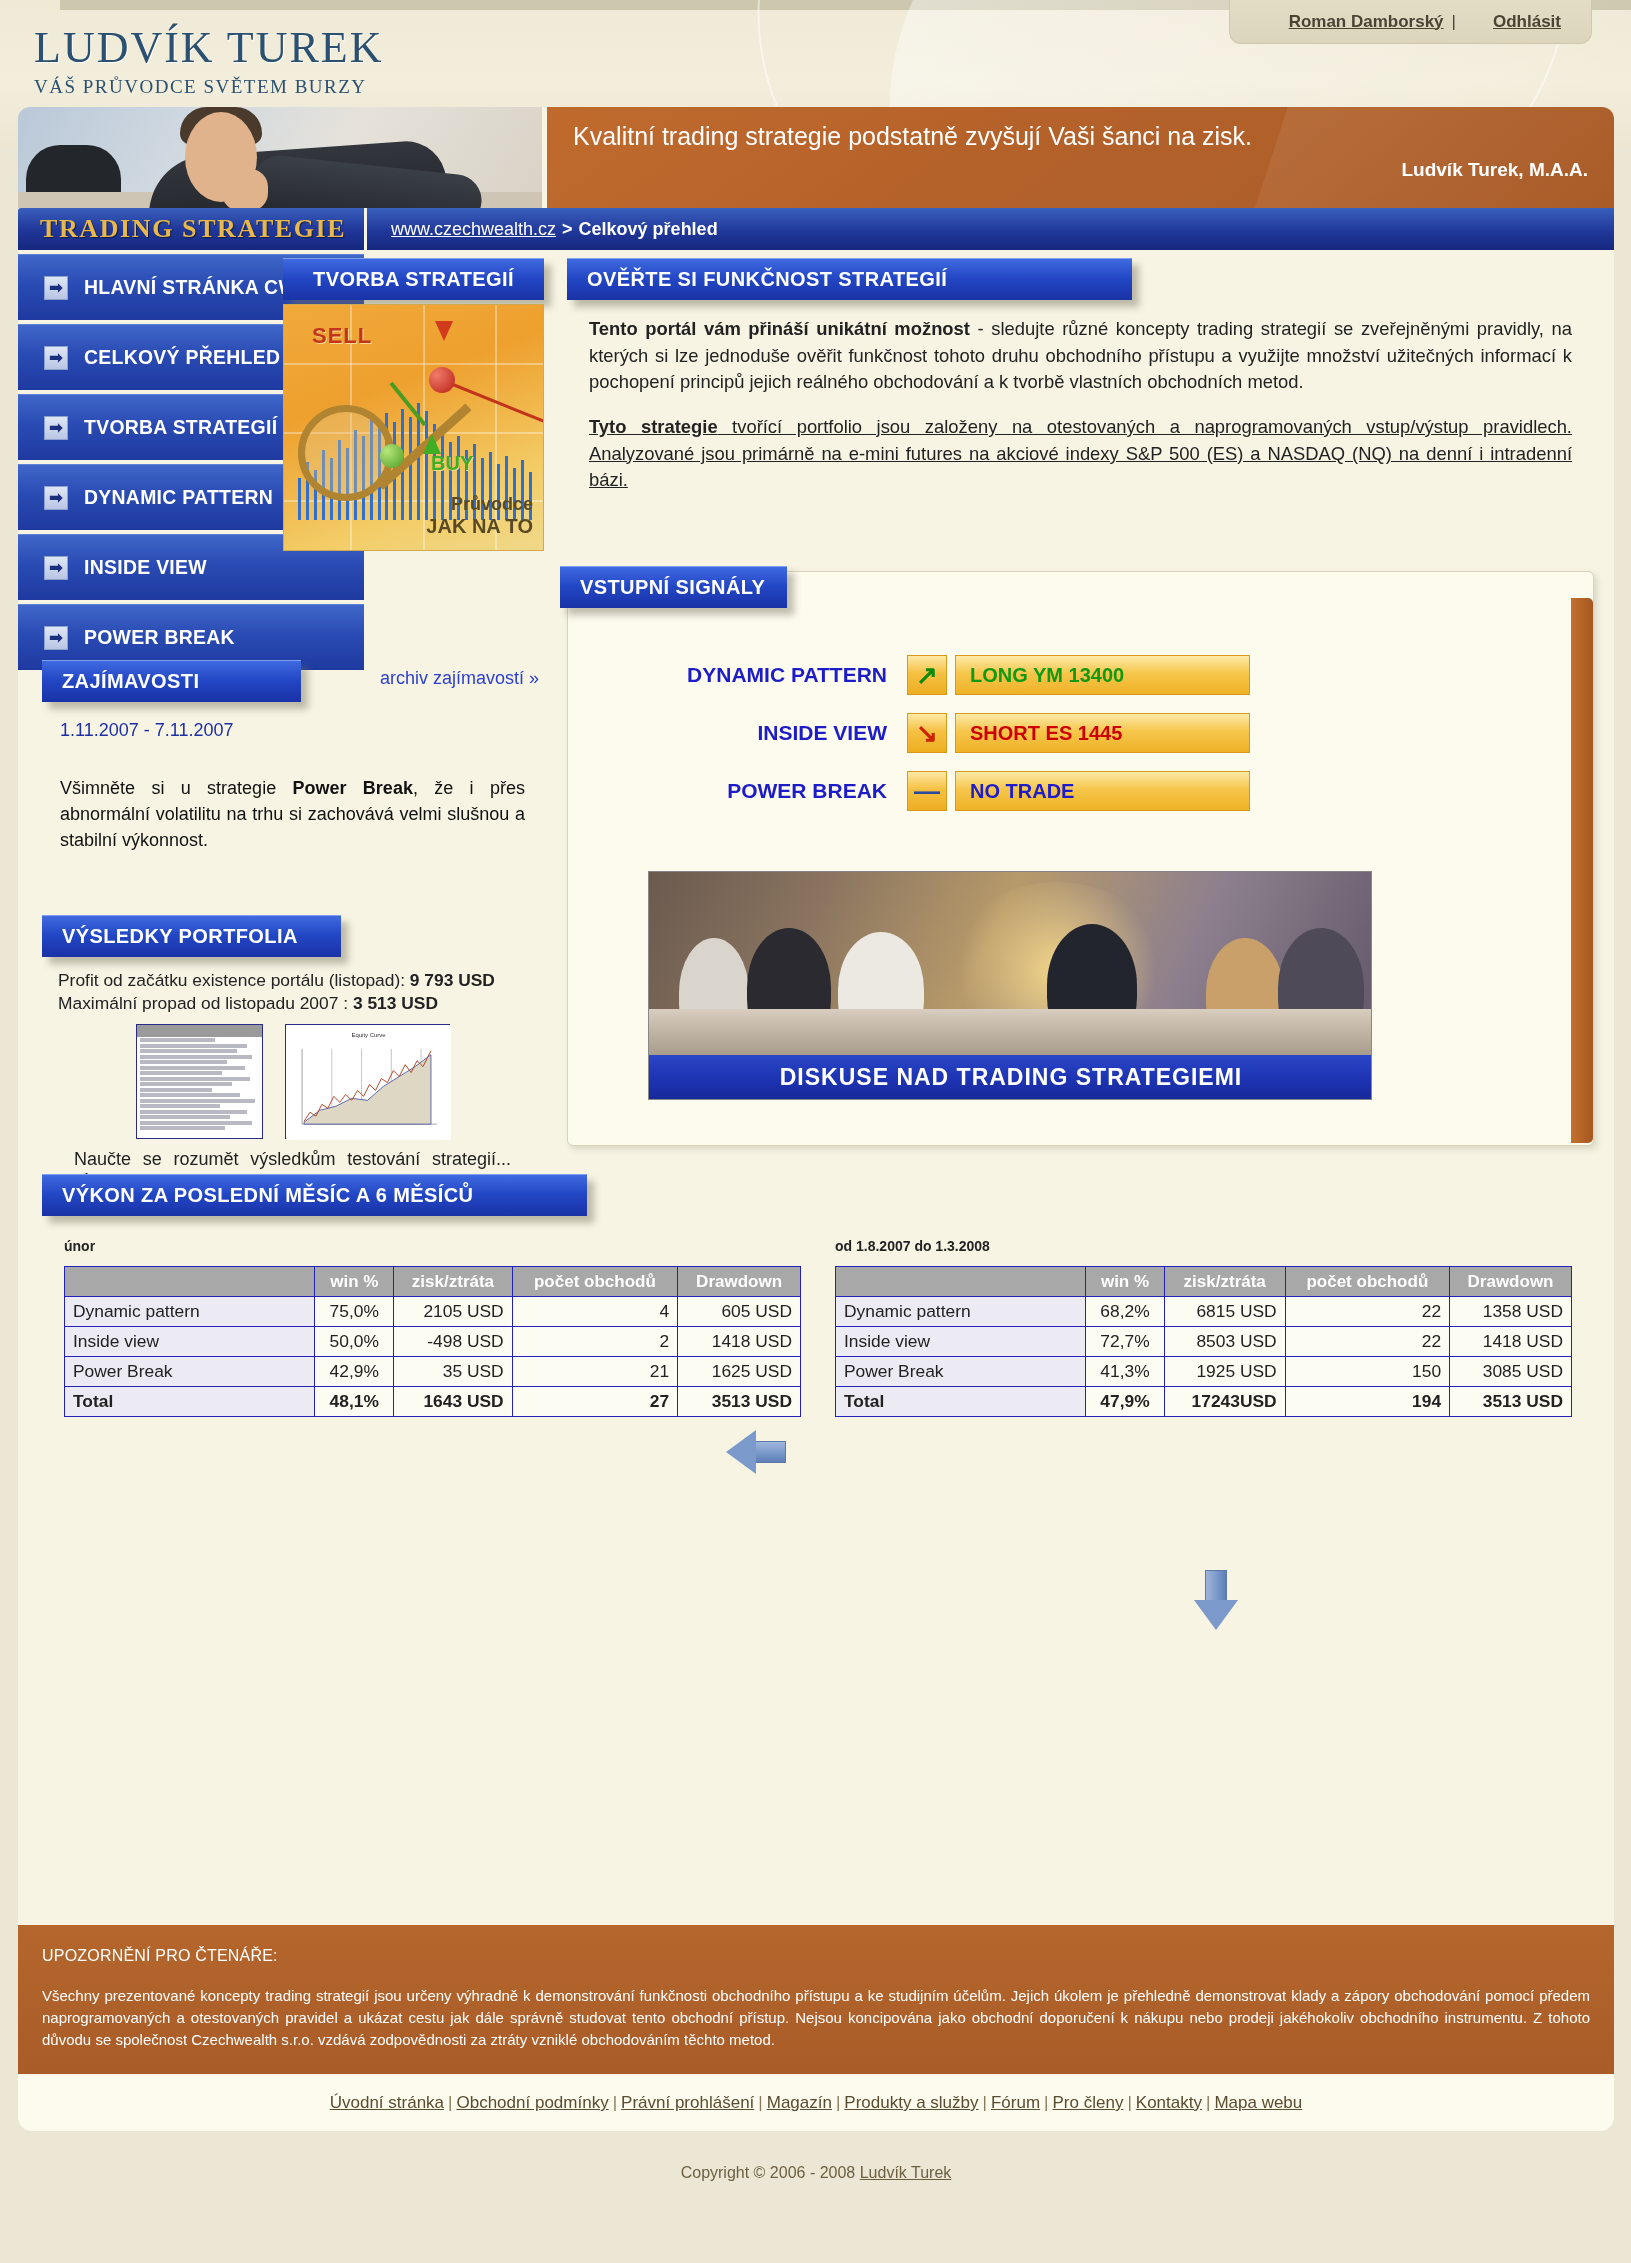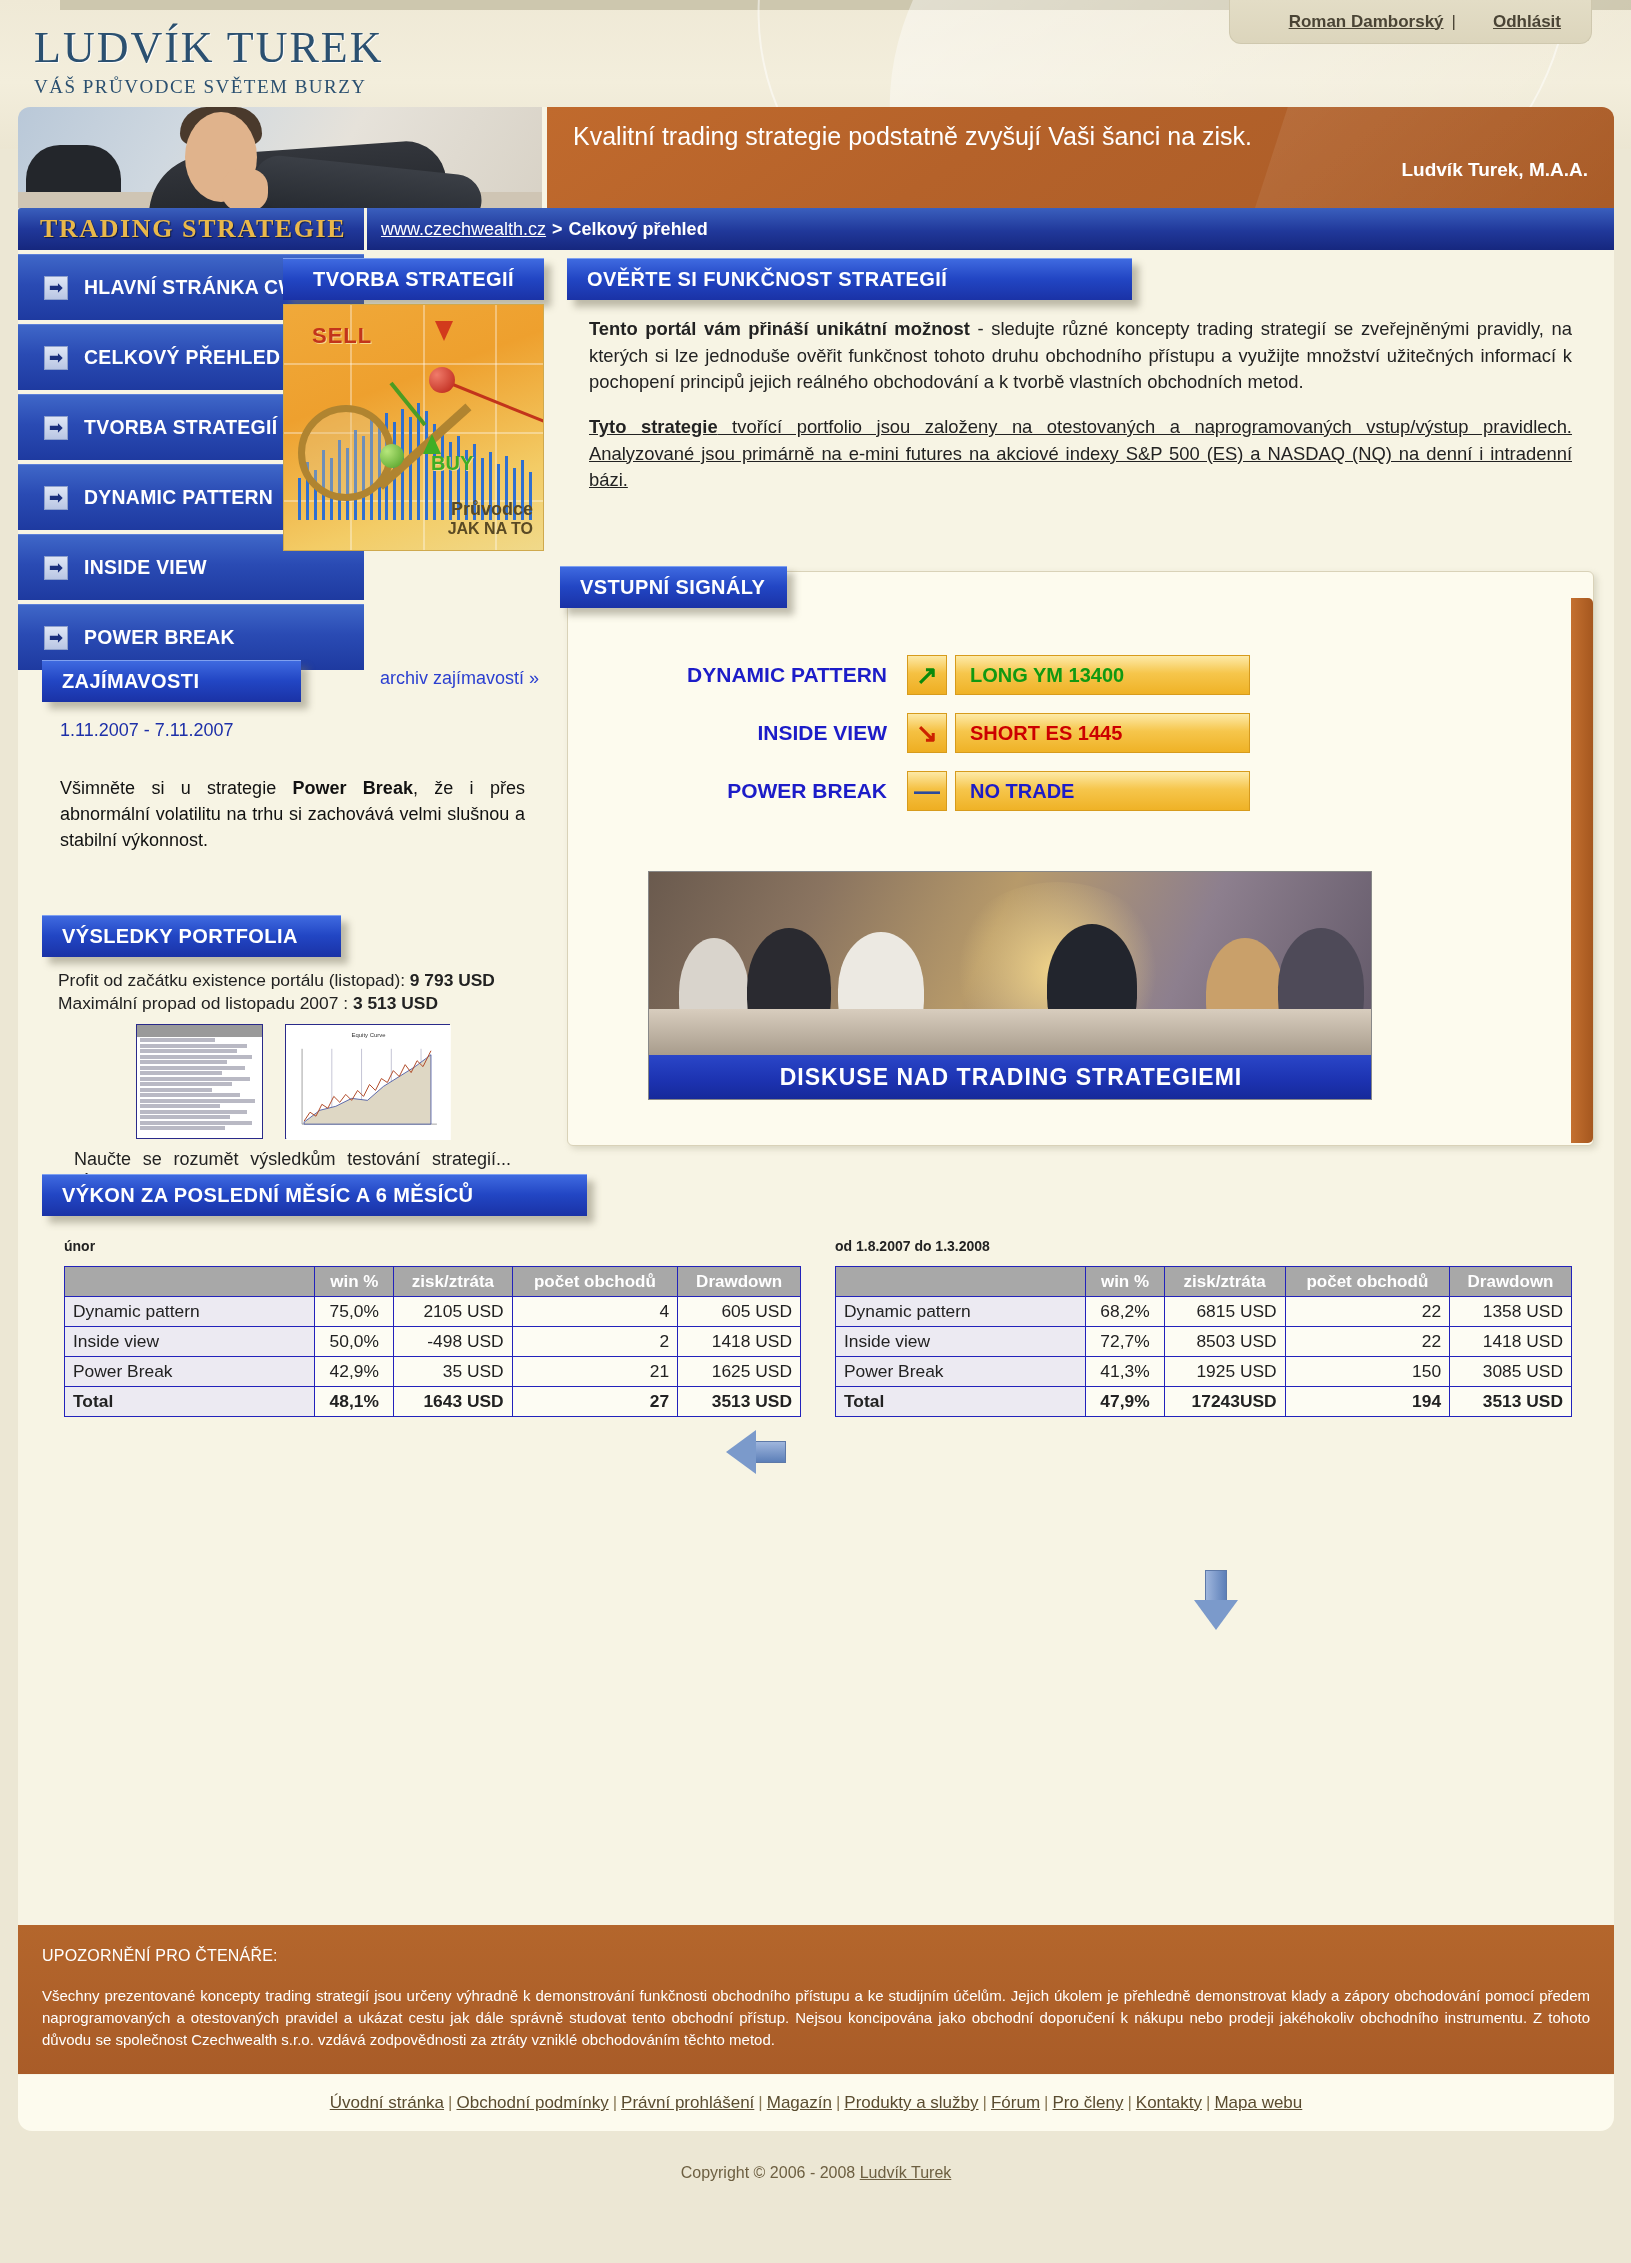--- a/index.html
+++ b/index.html
@@ -123,21 +123,21 @@
     display:flex; align-items:center; padding-left:22px;
     font-family:"Liberation Serif", serif;
     font-size:26px; letter-spacing:1.6px; font-weight:bold;
     color:#e9b84b;
     text-shadow:1px 1px 1px rgba(0,0,0,.5);
   }
   #crumb{
     flex:1; height:42px;
     background:linear-gradient(180deg,#3a5fbd 0%,#20389a 55%,#16277e 100%);
     border-left:3px solid #f7f4e4;
-    display:flex; align-items:center; padding-left:14px;
+    display:flex; align-items:center; padding-left:24px;
     color:#fff; font-size:18px; font-weight:bold;
   }
   #crumb a{ color:#fff; text-decoration:underline; font-weight:normal;}
   #crumb .gt{ margin:0 6px; }
 
   
   #sidebar{ position:absolute; left:0; top:147px; width:346px; }
   .navitem{
     height:66px; margin-bottom:4px;
     background:linear-gradient(180deg,#3f67c8 0%,#2a4bb4 45%,#1e3aa0 100%);
@@ -186,21 +186,21 @@
   #tvorbaimg .greenline{ position:absolute; left:107px; top:76px; width:54px; height:4px; background:#4d9c22; transform:rotate(51deg); transform-origin:left;}
   #tvorbaimg .redline{ position:absolute; left:159px; top:74px; width:109px; height:3px; background:#c2341b; transform:rotate(22deg); transform-origin:left;}
   #tvorbaimg .arrowdn{ position:absolute; left:151px; top:16px; width:0;height:0;border-left:9px solid transparent;border-right:9px solid transparent;border-top:20px solid #d23a1c;}
   #tvorbaimg .arrowup{ position:absolute; left:139px; top:129px; width:0;height:0;border-left:9px solid transparent;border-right:9px solid transparent;border-bottom:20px solid #3fae25;}
   #tvorbaimg .candles{ position:absolute; left:0; bottom:30px; width:261px; height:119px; }
   #tvorbaimg .c{ position:absolute; bottom:0; width:3px; background:#2f6fd0;}
   #tvorbaimg .lens{ position:absolute; left:14px; top:100px; width:96px; height:96px; border-radius:50%; border:7px solid #b08430; background:rgba(230,200,140,.35);}
   #tvorbaimg .lensbar{ position:absolute; left:96px; top:177px; width:119px;height:9px;background:#b08430; transform:rotate(-42deg); transform-origin:left;}
   #tvorbaimg .guide{ position:absolute; right:10px; bottom:12px; text-align:right; color:#5a4a24; font-weight:bold;}
   #tvorbaimg .guide .g1{ font-size:18px; }
-  #tvorbaimg .guide .g2{ font-size:16px;text-align:center; }
+  #tvorbaimg .guide .g2{ font-size:20px;text-align:center; }
 
   
   #zaj{ position:absolute; left:24px; top:553px; width:501px; height:227px; }
   #zaj .ph{ width:259px; }
   #zajlink{ position:absolute; right:4px; top:8px; font-size:18px; color:#2b3fd0; text-decoration:none;}
   #zajbody{ padding:18px 18px 10px 18px; }
   #zajdate{ color:#1d2fa8; font-size:18px; margin-bottom:34px;}
   #zajtext{ font-size:18px; line-height:1.45; text-align:justify; color:#111;}
 
   

